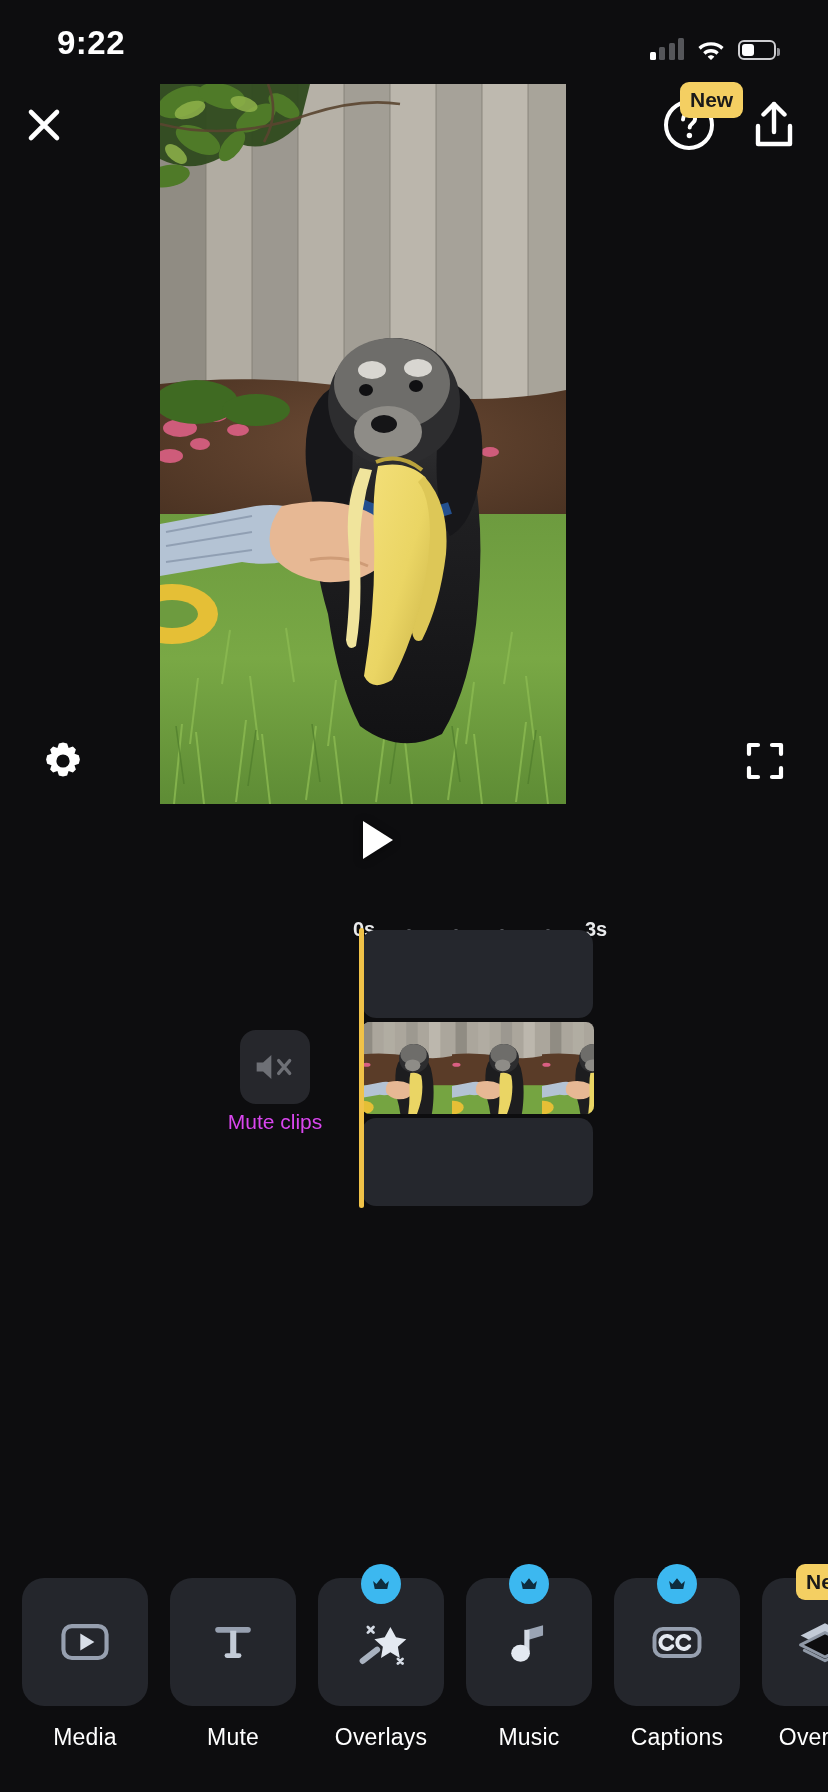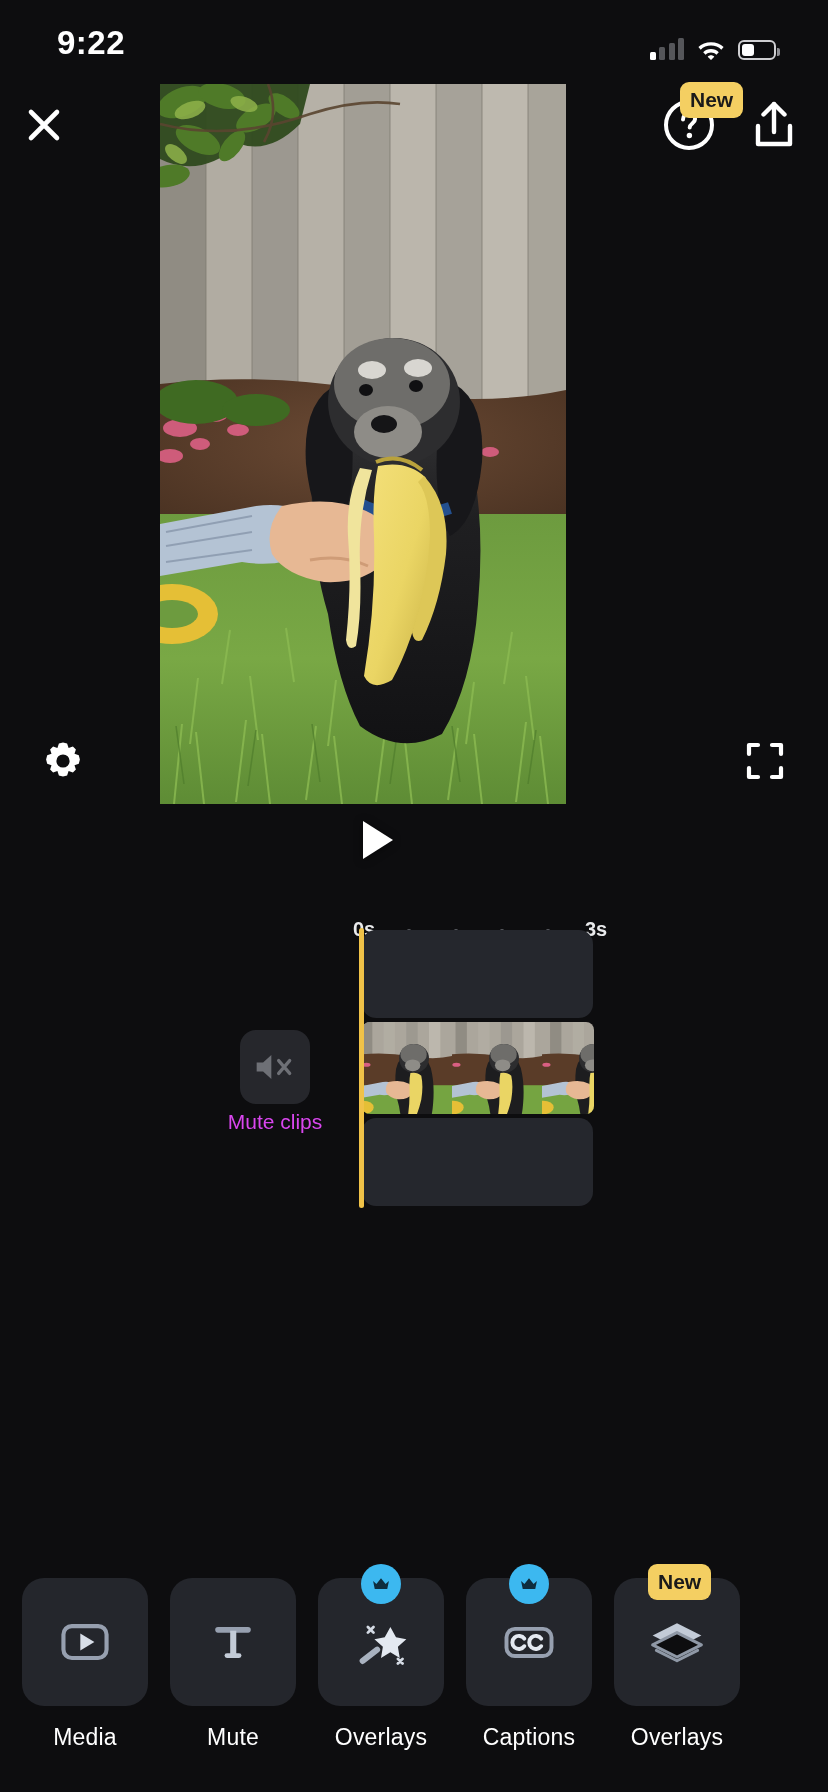--- a/index.html
+++ b/index.html
@@ -524,20 +524,35 @@
           <svg viewBox="0 0 64 64" width="60" height="60">
             <path d="M42 16 L48 27 L59 29 L50 37 L52 49 L42 43 L32 49 L34 37 L25 29 L36 27 Z" fill="#e4e9f1"></path>
             <rect x="7" y="43" width="26" height="6.5" rx="3.2" transform="rotate(-38 20 46)" fill="#a9b2c0"></rect>
             <path d="M18 16 L24 22 M24 16 L18 22" stroke="#d4dae4" stroke-width="3" stroke-linecap="round"></path>
             <path d="M50 50 L55 55 M55 50 L50 55" stroke="#d4dae4" stroke-width="3" stroke-linecap="round"></path>
           </svg>
         </div>
         <div class="tool-label">Overlays</div>
       </div>
 
+      <div class="tool">
+        <span class="crown">
+          <svg viewBox="0 0 24 24" width="20" height="20">
+            <path d="M2.5 8.5 L6.5 12 L12 5 L17.5 12 L21.5 8.5 L19.5 18 L4.5 18 Z" fill="#0e2d3e"></path>
+          </svg>
+        </span>
+        <div class="tool-tile">
+          <svg viewBox="0 0 64 64" width="60" height="60">
+            <path d="M30 19 L47 14 L47 25 L30 30 Z" fill="#9aa4b4"></path>
+            <rect x="27" y="19" width="5.5" height="24" fill="#d4dae4"></rect>
+            <ellipse cx="23" cy="44" rx="10" ry="9" fill="#e4e9f1"></ellipse>
+          </svg>
+        </div>
+        <div class="tool-label">Music</div>
+      </div>
 
       <div class="tool">
         <span class="crown">
           <svg viewBox="0 0 24 24" width="20" height="20">
             <path d="M2.5 8.5 L6.5 12 L12 5 L17.5 12 L21.5 8.5 L19.5 18 L4.5 18 Z" fill="#0e2d3e"></path>
           </svg>
         </span>
         <div class="tool-tile">
           <svg viewBox="0 0 64 64" width="60" height="60">
             <rect x="8" y="18" width="48" height="29" rx="9" fill="none" stroke="#97a0b0" stroke-width="4.2"></rect>

